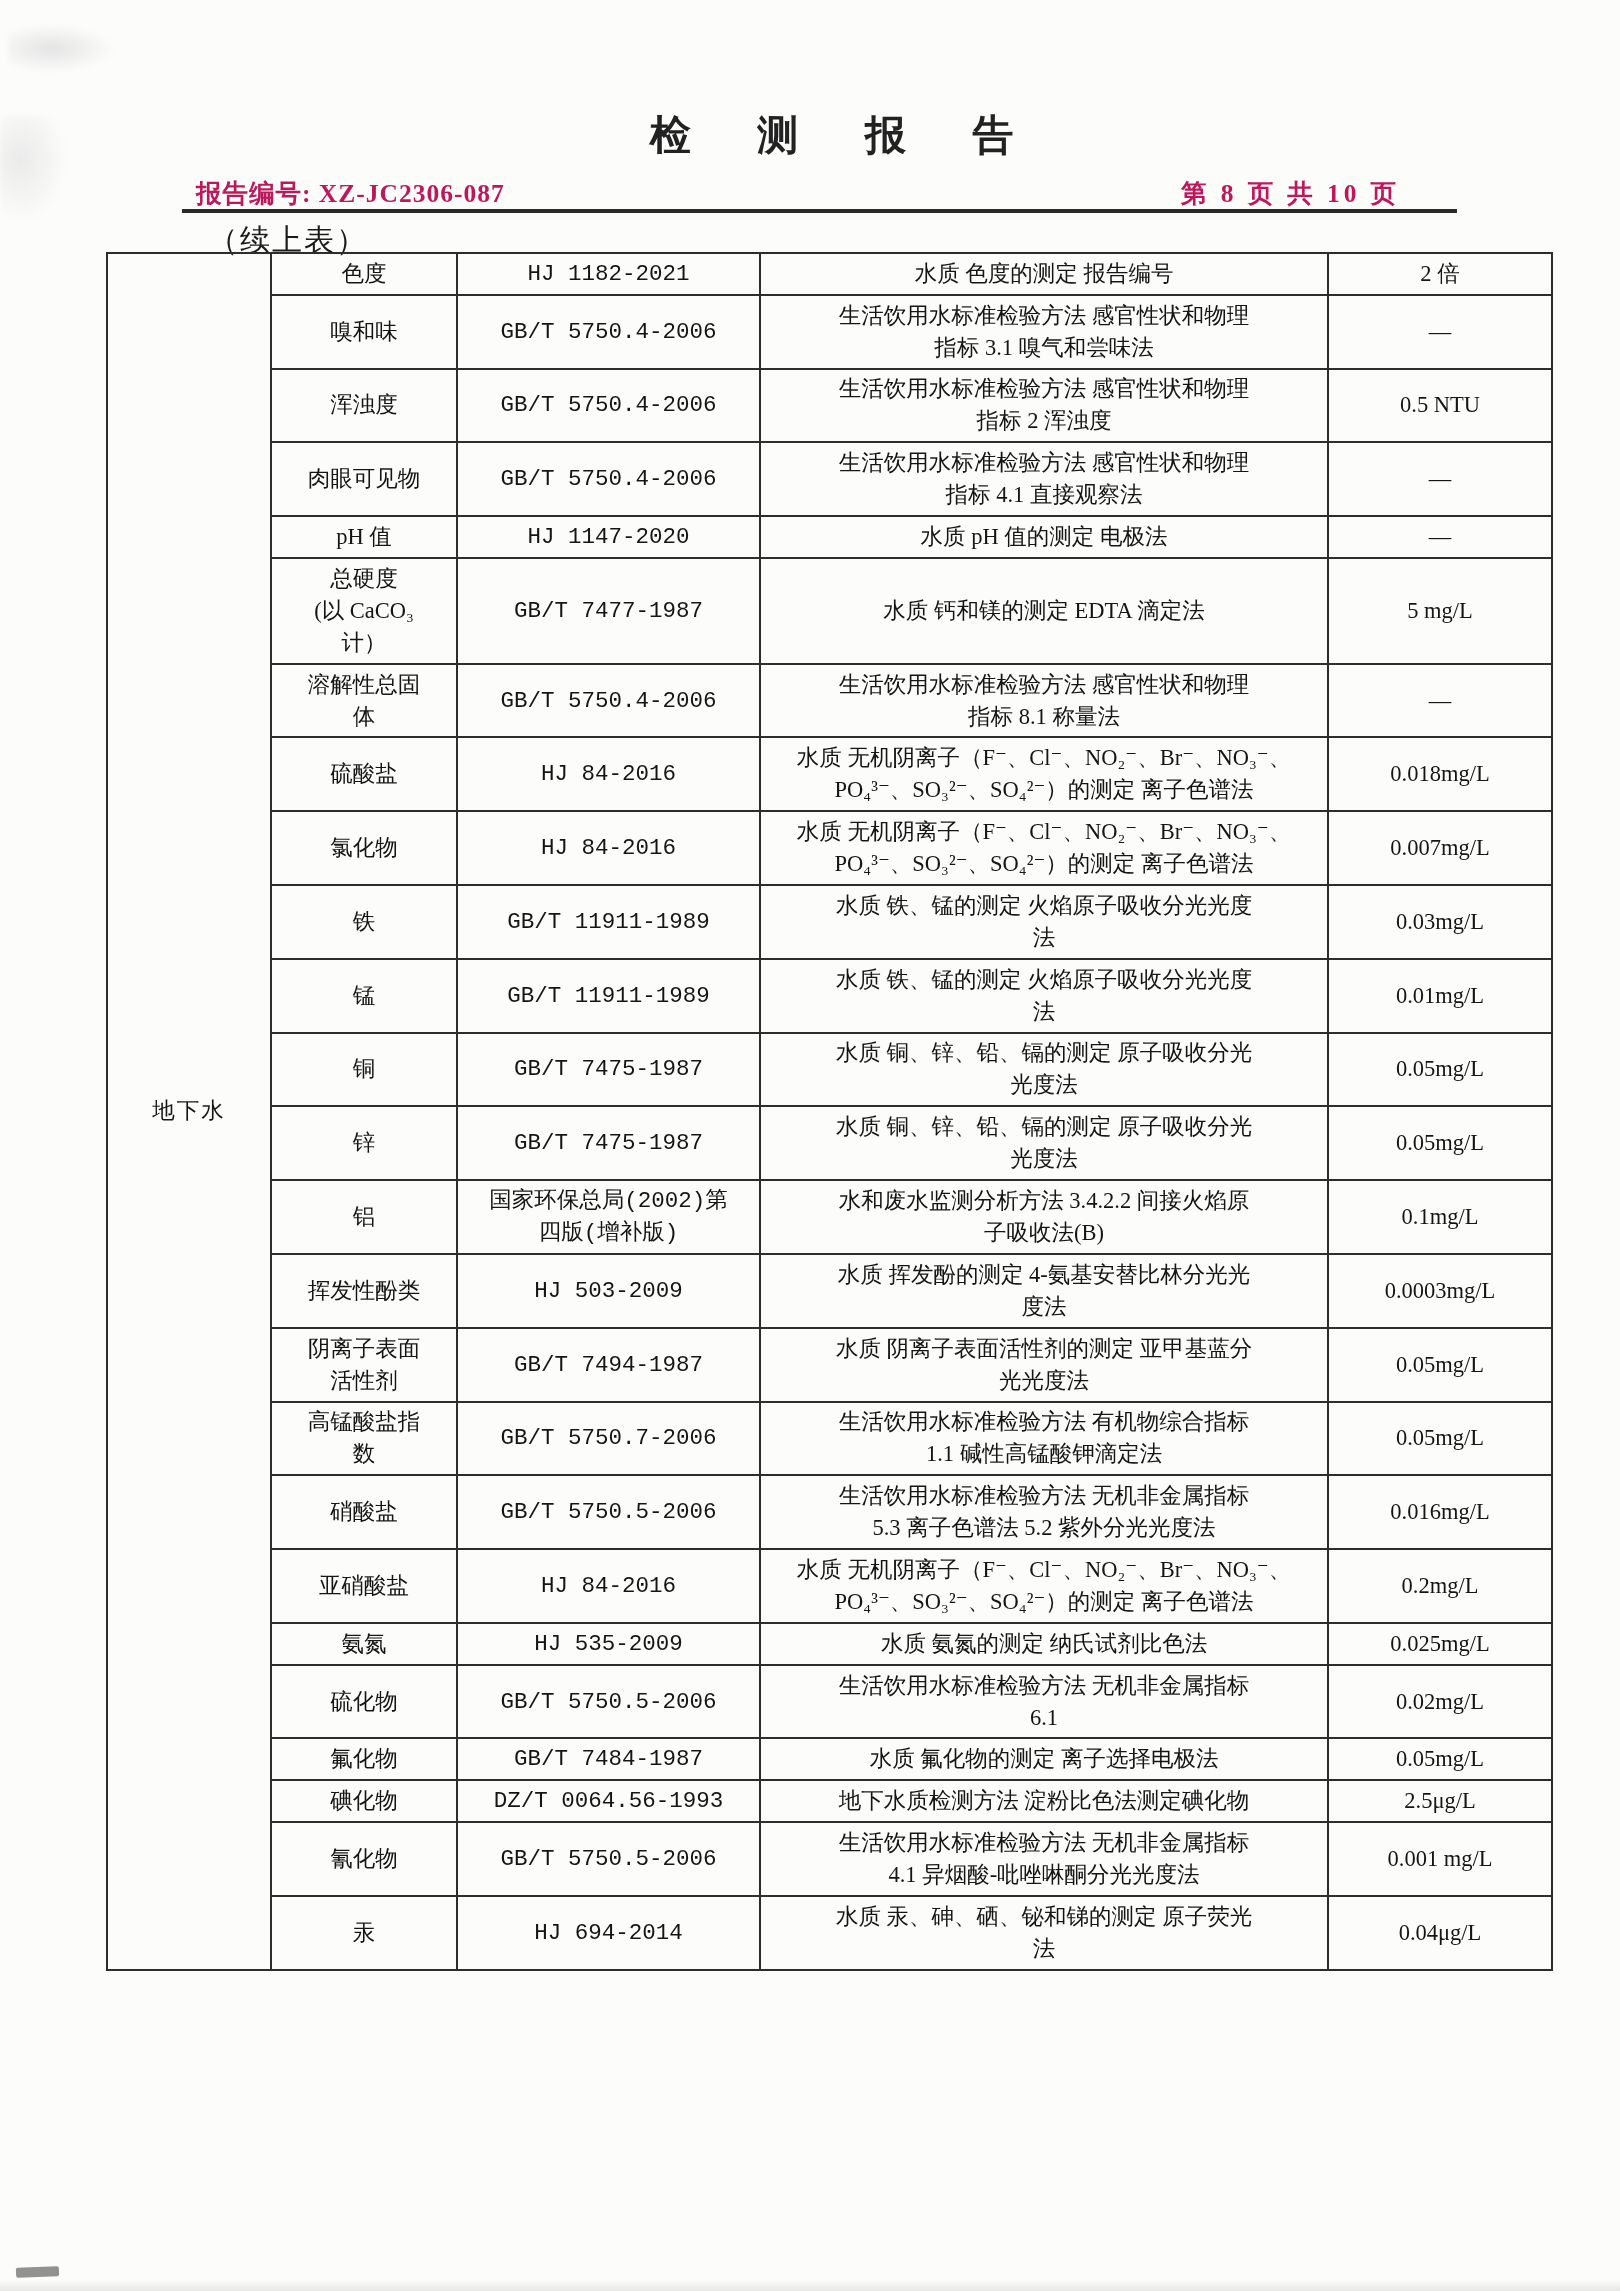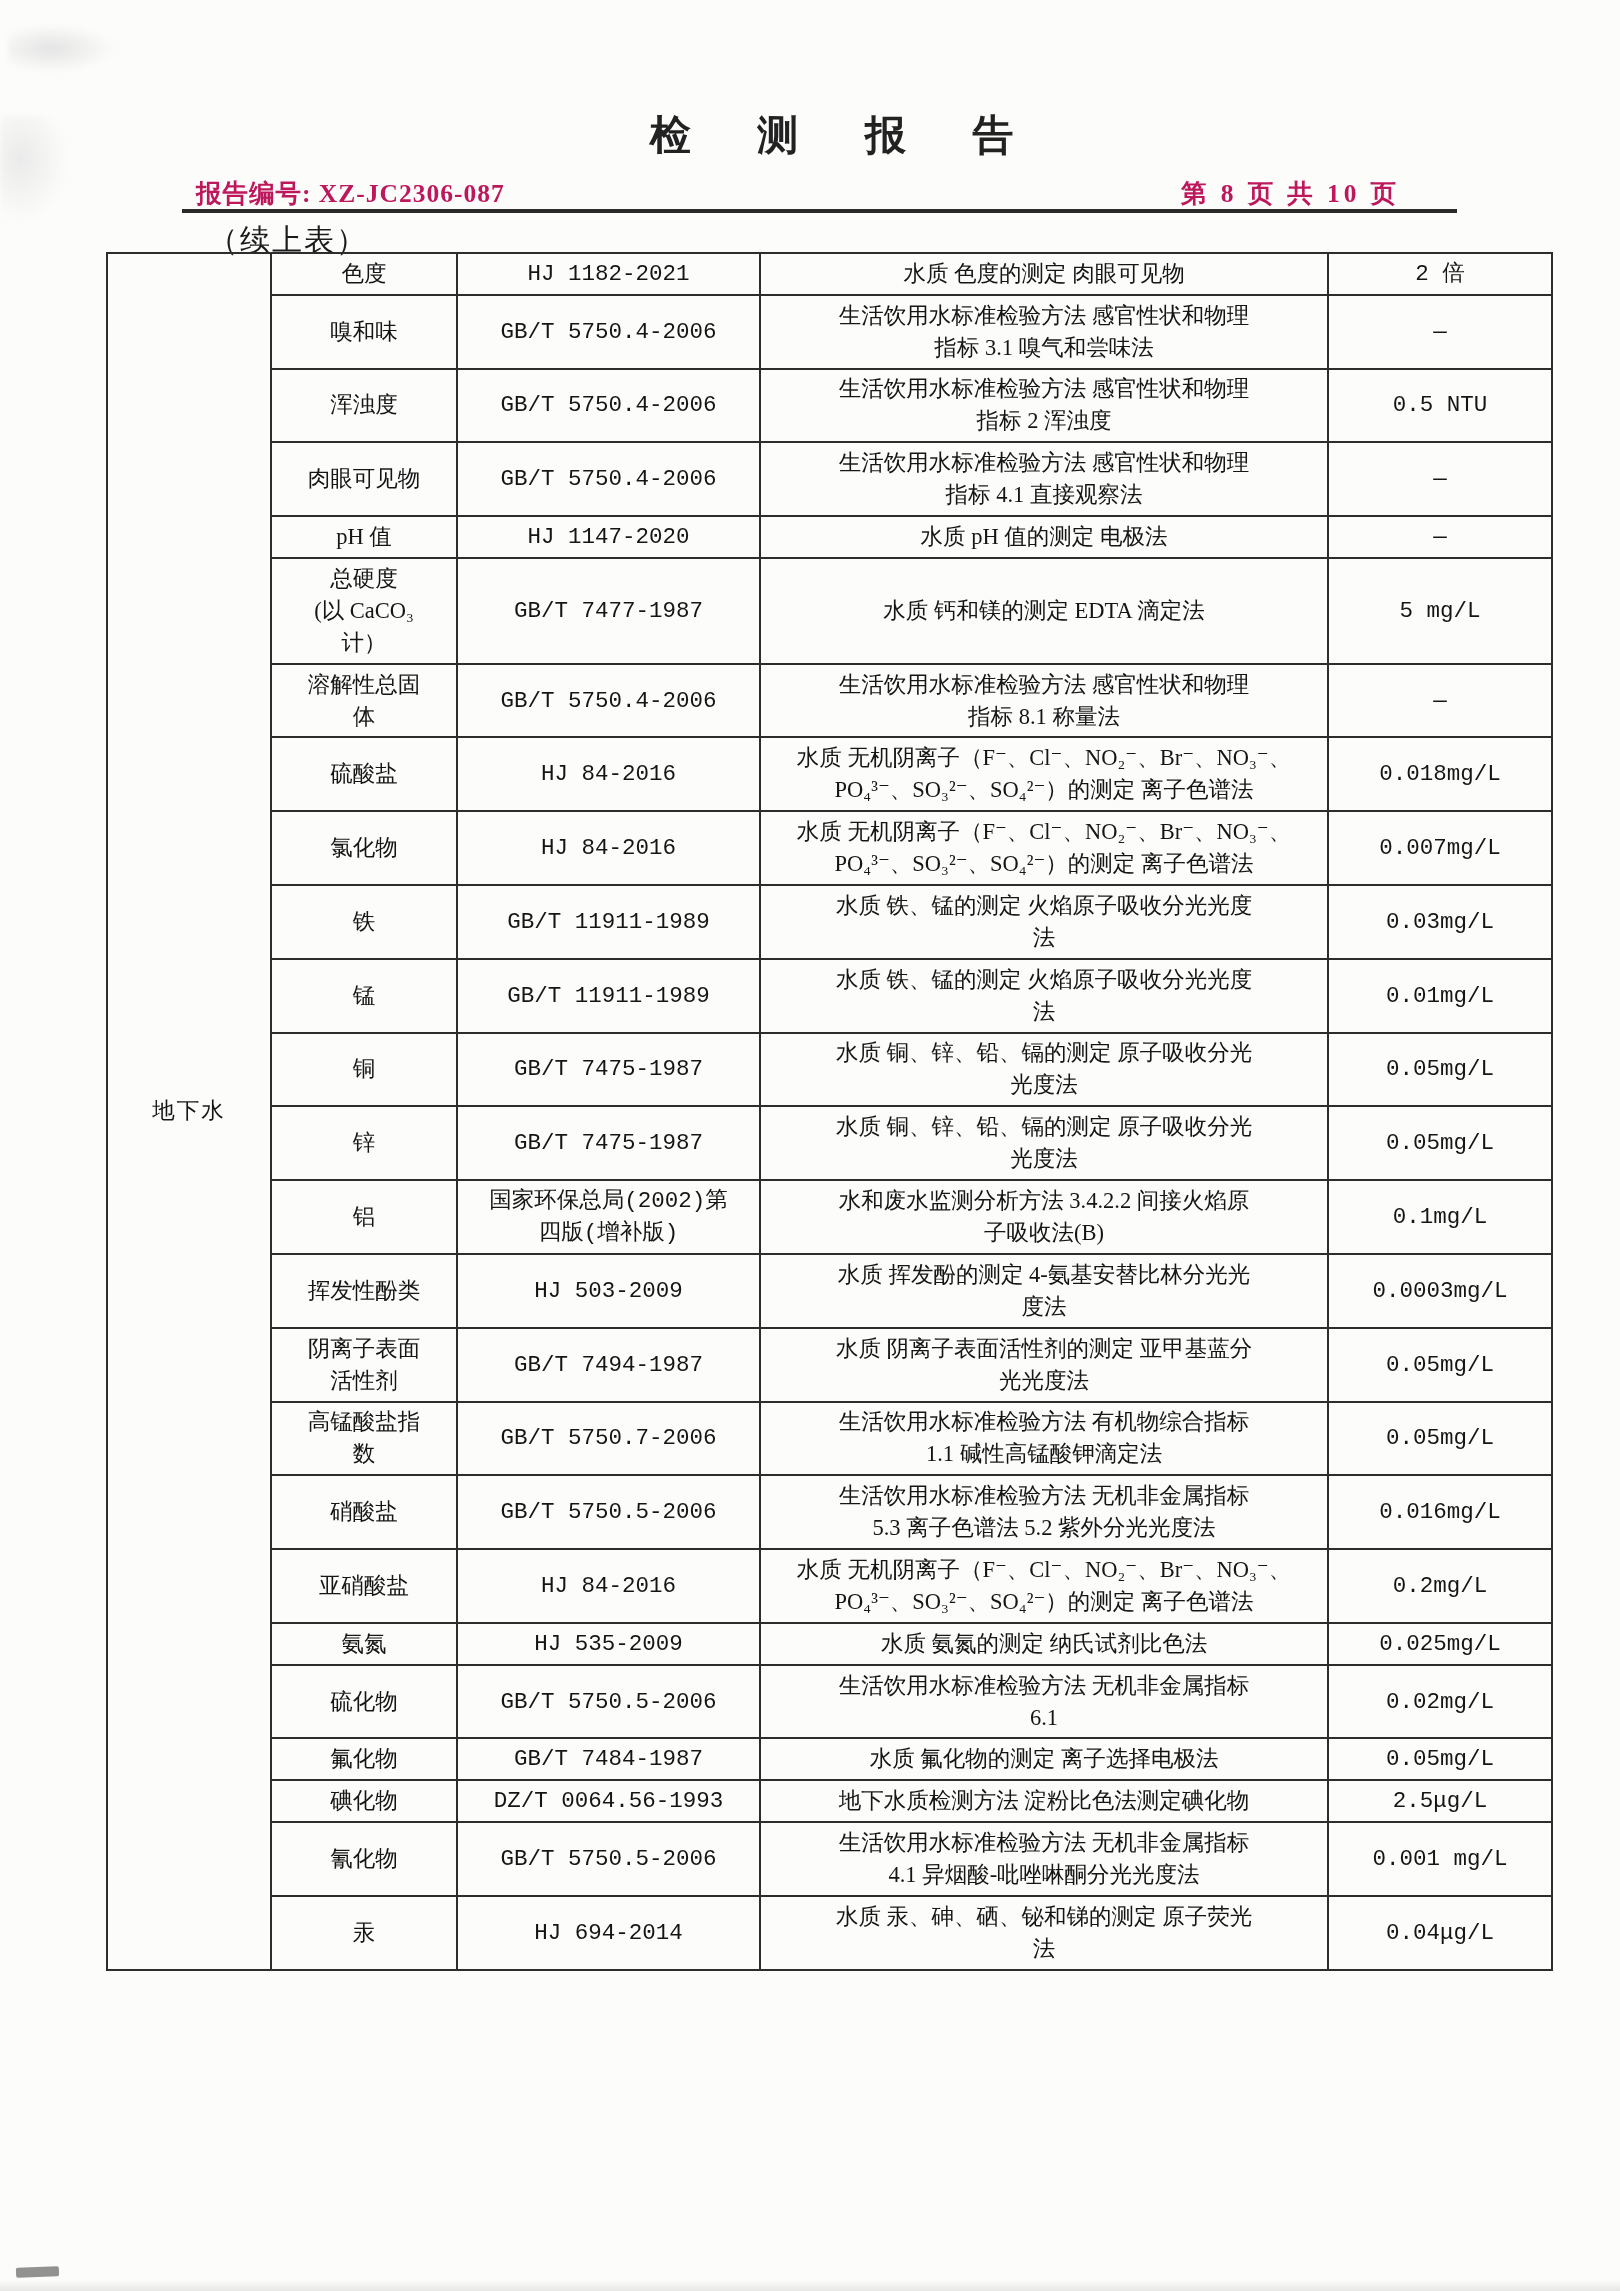--- a/index.html
+++ b/index.html
@@ -50,21 +50,21 @@
     vertical-align:middle;
     font-size:22.5px;
     line-height:32px;
     padding:3.9px 5.9px;
     white-space:pre-line;
     color:#151515;
   }
   table.methods{border:2.9px solid #222;}
   td.sample-cell{font-size:23.5px;letter-spacing:2px;}
   td.code-cell{letter-spacing:0px;font-family:Liberation Mono, monospace;}
-  td.limit-cell{letter-spacing:0px;font-family:Liberation Mono, monospace;}
+  td.limit-cell{letter-spacing:0px;}
 
   
   .artifact{position:absolute;pointer-events:none;}
   .smudge-a{
     top:23.5px;left:7.8px;width:108px;height:49px;
     background:radial-gradient(ellipse at 40% 50%, rgba(120,120,125,.18), rgba(120,120,125,0) 70%);
     filter:blur(2px);
   }
   .smudge-b{
     top:116px;left:0px;width:69px;height:108px;
@@ -106,21 +106,21 @@
       <col style="width:186px">
       <col style="width:303px">
       <col style="width:568px">
       <col style="width:224px">
     </colgroup>
     <tbody>
         <tr>
           <td rowspan="25" class="sample-cell">地下水</td>
           <td class="param-cell">色度</td>
           <td class="code-cell">HJ 1182-2021</td>
-          <td class="method-cell">水质 色度的测定 肉眼可见物</td>
+          <td class="method-cell">水质 色度的测定 报告编号</td>
           <td class="limit-cell">2 倍</td>
         </tr>
         <tr>
           <td class="param-cell">嗅和味</td>
           <td class="code-cell">GB/T 5750.4-2006</td>
           <td class="method-cell">生活饮用水标准检验方法 感官性状和物理
 指标 3.1 嗅气和尝味法</td>
           <td class="limit-cell">—</td>
         </tr>
         <tr>

